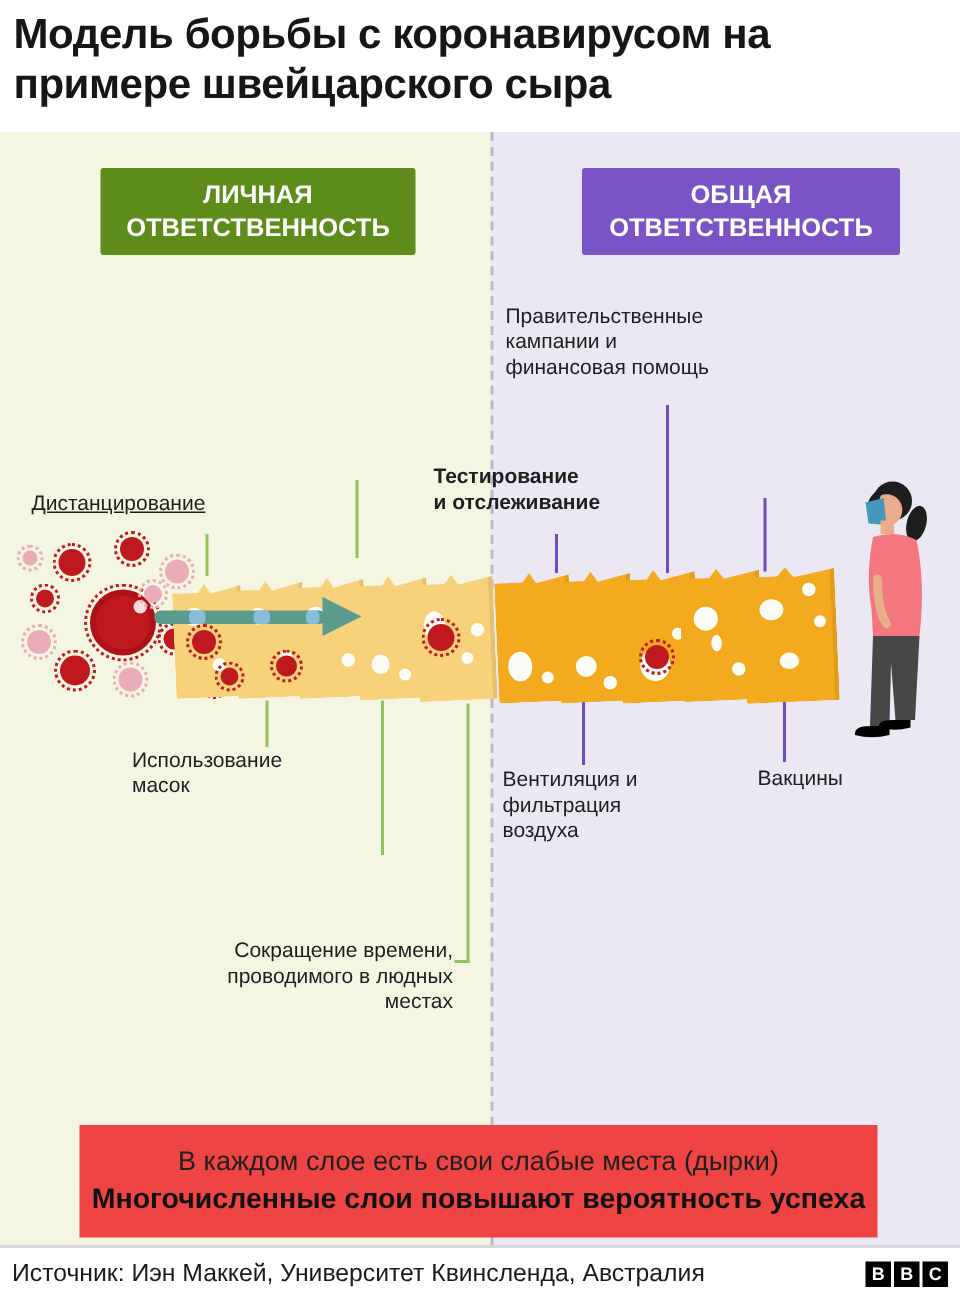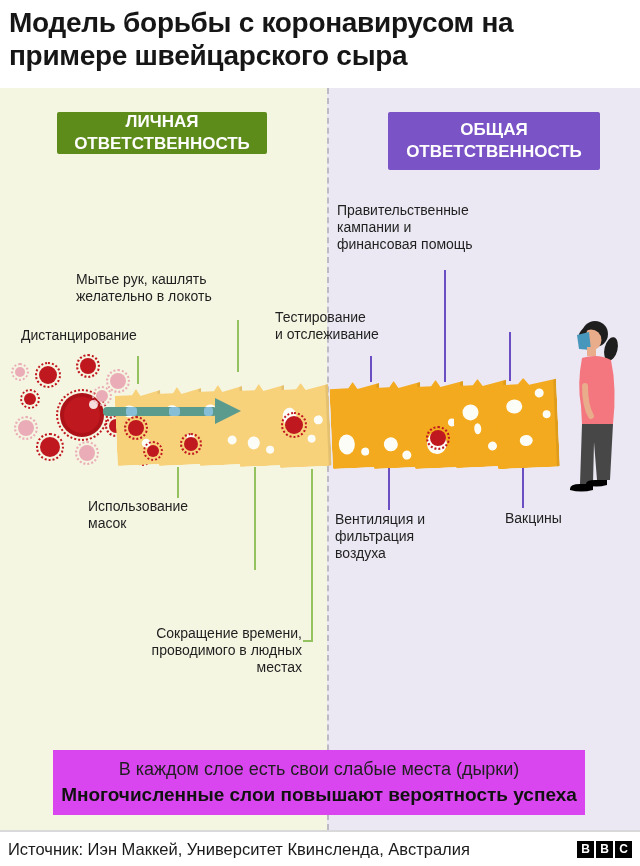--- a/index.html
+++ b/index.html
@@ -13,21 +13,21 @@
     white-space:pre-line; letter-spacing:-0.3px;
   }
   .panel { position:absolute; top:88px; height:742px; }
   .panel.left  { left:0;   width:327px; }
   .panel.right { left:327px; width:313px; border-left:2px dashed #bdbac4; box-sizing:border-box; }
   .badge {
     position:absolute; display:flex; align-items:center; justify-content:center;
     color:#fff; font-weight:bold; font-size:17px; line-height:1.3;
     text-align:center; white-space:pre-line; border-radius:2px;
   }
-  .badge.personal { left:57px;  top:112px; width:210px; height:42px; }
+  .badge.personal { left:67px;  top:112px; width:210px; height:58px; }
   .badge.shared   { left:388px; top:112px; width:212px; height:58px; }
   .lbl {
     position:absolute; font-size:14px; line-height:1.22; color:#1f1f1f;
     white-space:pre-line; z-index:6;
   }
   .lbl.r { text-align:right; }
   .vline { position:absolute; width:2px; z-index:4; }
   .hline { position:absolute; height:2px; z-index:4; }
   .cheese {
     position:absolute; transform:rotate(-2.5deg); border-radius:2px;
@@ -41,22 +41,22 @@
   }
   .virus .hl { position:absolute; background:#fff; border-radius:50%; opacity:.85; }
   .arrow-bar  { position:absolute; z-index:40; border-radius:4px; }
   .arrow-dash { position:absolute; z-index:41; border-radius:3px; }
   .arrow-head {
     position:absolute; z-index:41; width:0; height:0;
     border-top:13px solid transparent; border-bottom:13px solid transparent;
   }
   .person { position:absolute; left:564px; top:320px; z-index:7; }
   .note-box {
-    position:absolute; left:53px; top:750px; width:532px; height:65px;
-    background:#d946ef; z-index:8; display:flex; flex-direction:column;
+    position:absolute; left:53px; top:750px; width:532px; height:75px;
+    background:#ef4444; z-index:8; display:flex; flex-direction:column;
     align-items:center; justify-content:center; gap:4px; text-align:center;
   }
   .note-line1 { font-size:18px; color:#1f1f1f; }
   .note-line2 { font-size:19px; font-weight:bold; color:#111; }
   .footer {
     position:absolute; left:0; top:830px; width:640px; height:36px;
     border-top:2px solid #d9d9d9; background:#fff; box-sizing:border-box;
     display:flex; align-items:center; justify-content:space-between;
     padding:0 8px;
   }
@@ -77,33 +77,31 @@
 примере швейцарского сыра</div>
 
   <div class="panel left" id="panelLeft" style="background: rgb(245, 246, 226);"></div>
   <div class="panel right" id="panelRight" style="background: rgb(235, 232, 243);"></div>
 
   <div class="badge personal" id="badgePersonal" style="background: rgb(94, 140, 26);">ЛИЧНАЯ
 ОТВЕТСТВЕННОСТЬ</div>
   <div class="badge shared" id="badgeShared" style="background: rgb(122, 83, 198);">ОБЩАЯ
 ОТВЕТСТВЕННОСТЬ</div>
 
-  <div class="lbl" style="left:76px; top:271px;">Мытье рук, кашлять
-желательно в локоть</div>
-  <div class="lbl" style="left:21px; top:327px;">Дистанцирование</div>
+  <div class="lbl" style="left:21px; top:327px;text-decoration:underline;">Дистанцирование</div>
   <div class="lbl" style="left:88px; top:498px;">Использование
 масок</div>
   <div class="lbl r" style="right:338px; top:625px; width:240px;">Сокращение времени,
 проводимого в людных
 местах</div>
 
   <div class="lbl" style="left:337px; top:202px;">Правительственные
 кампании и
 финансовая помощь</div>
-  <div class="lbl" style="left:275px; top:309px;">Тестирование
+  <div class="lbl" style="left:289px; top:309px;font-weight:bold;">Тестирование
 и отслеживание</div>
   <div class="lbl" style="left:335px; top:511px;">Вентиляция и
 фильтрация
 воздуха</div>
   <div class="lbl" style="left:505px; top:510px;">Вакцины</div>
 
   <div id="art">
       <div class="cheese" style="left: 116px; top: 389px; width: 46px; height: 76px; background: rgb(248, 209, 123); z-index: 10; box-shadow: rgba(0, 0, 0, 0.08) -3px 0px 0px inset;">
         <div class="hole" style="left: 7px; top: 16px; width: 14px; height: 12px;"></div>
         <div class="hole" style="left: 25px; top: 50px; width: 9px; height: 9px;"></div>

